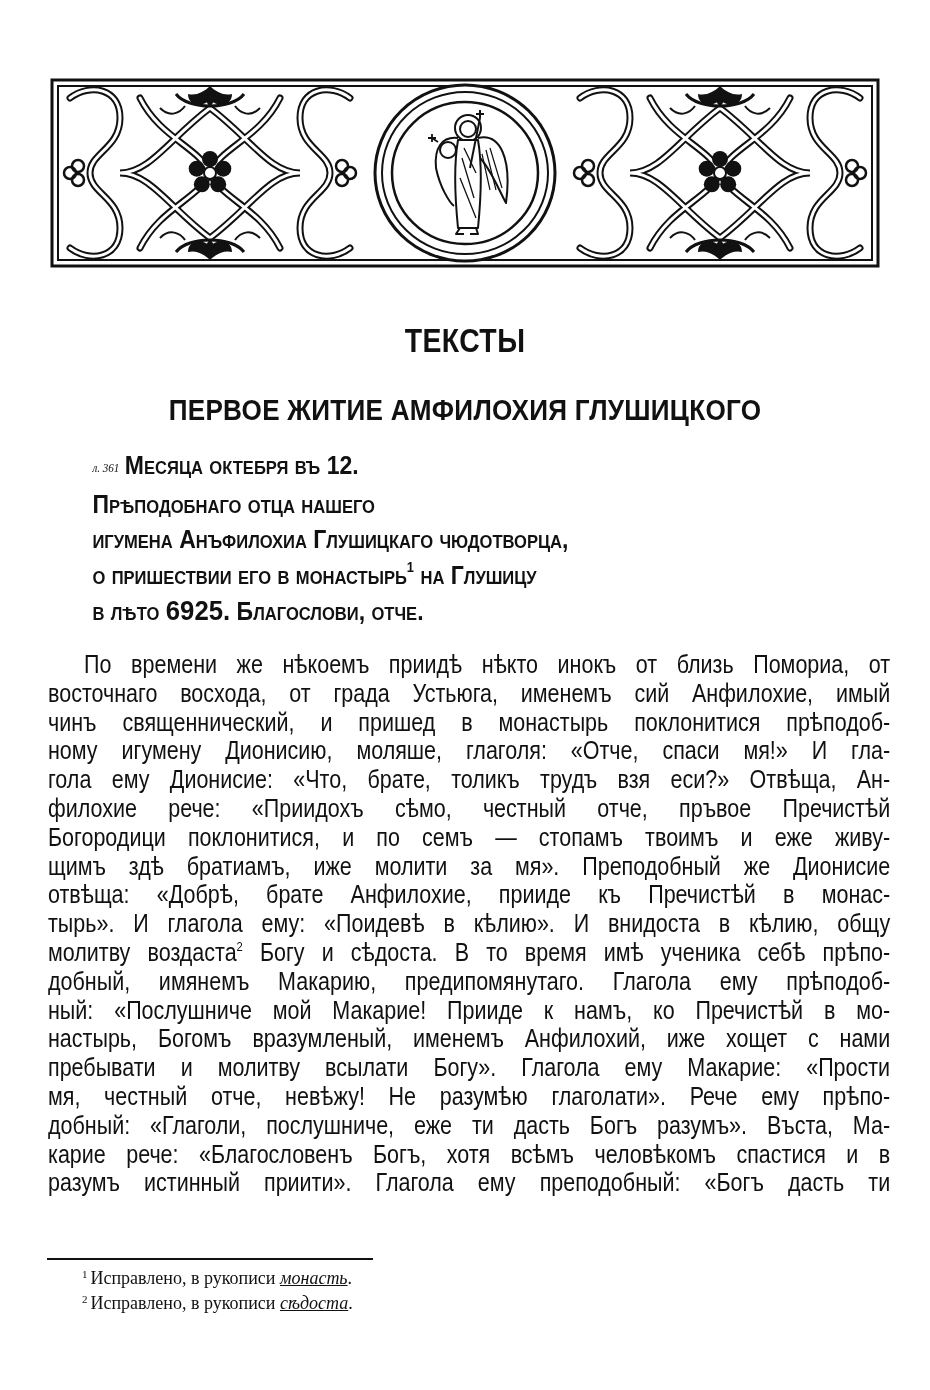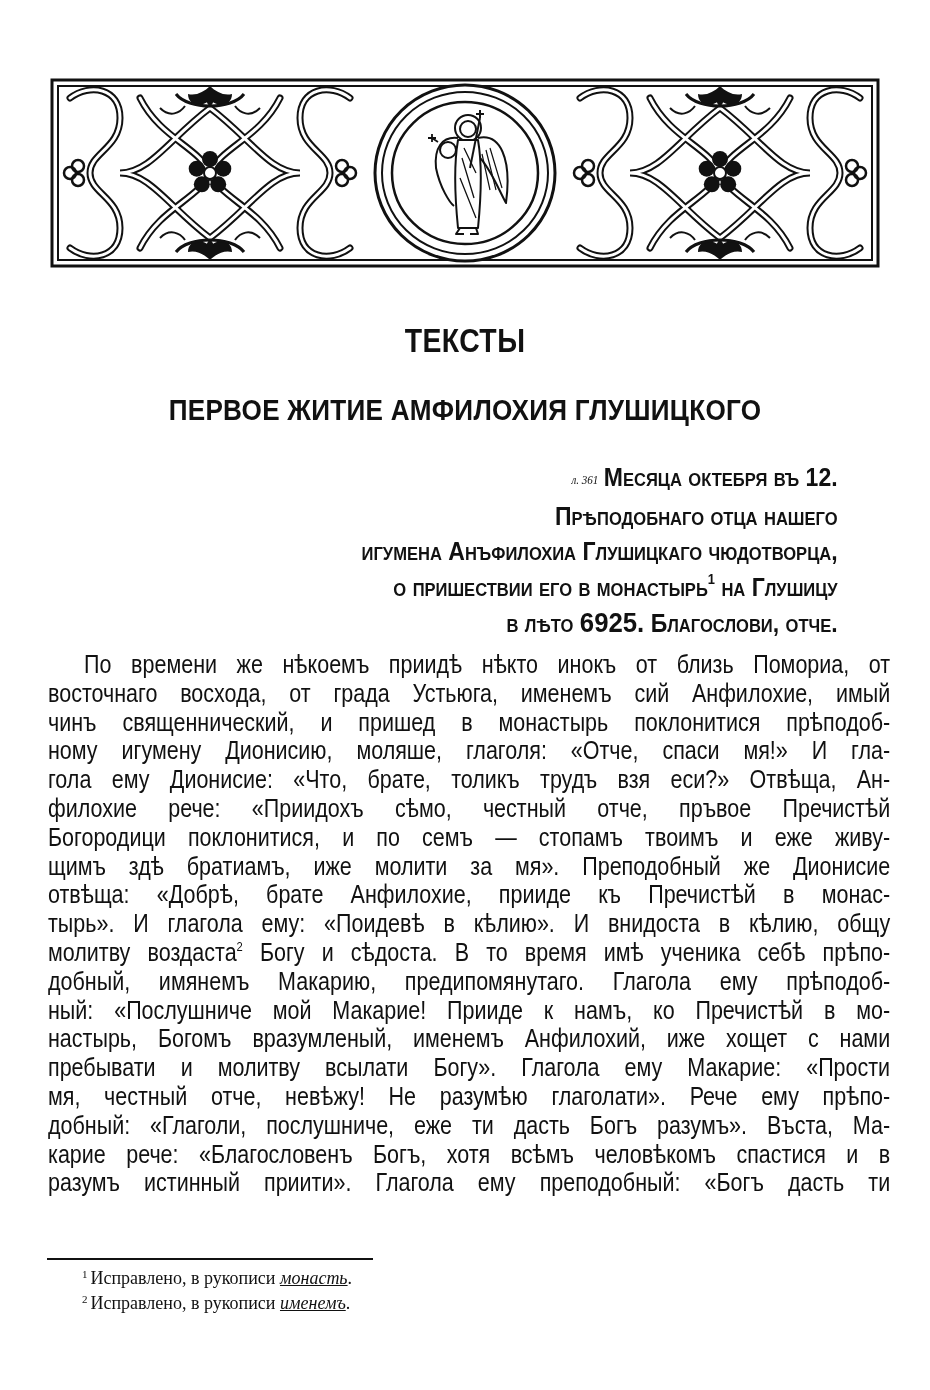--- a/index.html
+++ b/index.html
@@ -43,22 +43,22 @@
       font-family: "Liberation Sans", "DejaVu Sans", sans-serif;
       font-weight: bold;
       font-size: 29px;
       letter-spacing: 0.3px;
       transform: scaleX(0.9);
     }
     .title-block {
       position: absolute;
       left: 60px;
       right: 60px;
-      top: 460px;
-      text-align: right;
+      top: 448px;
+      text-align: left;
       font-family: "Liberation Sans", "DejaVu Sans", sans-serif;
       font-weight: bold;
       font-size: 25px;
       line-height: 35.5px;
     }
     .title-line { display: block; white-space: nowrap; transform: scaleX(0.92); }
     .sc { font-variant: small-caps; }
     .folio {
       font-family: "Liberation Serif", serif;
       font-style: italic;
@@ -249,15 +249,15 @@
   <span class="line">карие рече: «Благословенъ Богъ, хотя всѣмъ человѣкомъ спастися и в</span>
   <span class="line">разумъ истинный приити». Глагола ему преподобный: «Богъ дасть ти</span>
 </div>
 
 <div class="footnote-rule"></div>
 <div class="footnotes">
   <span class="footnote">
     <sup>1</sup><span>Исправлено, в рукописи </span><em>монасть</em><span>.</span>
   </span>
   <span class="footnote">
-    <sup>2</sup><span>Исправлено, в рукописи </span><em>именемъ</em><span>.</span>
+    <sup>2</sup><span>Исправлено, в рукописи </span><em>сѣдоста</em><span>.</span>
   </span>
 </div>
 
 </body></html>

